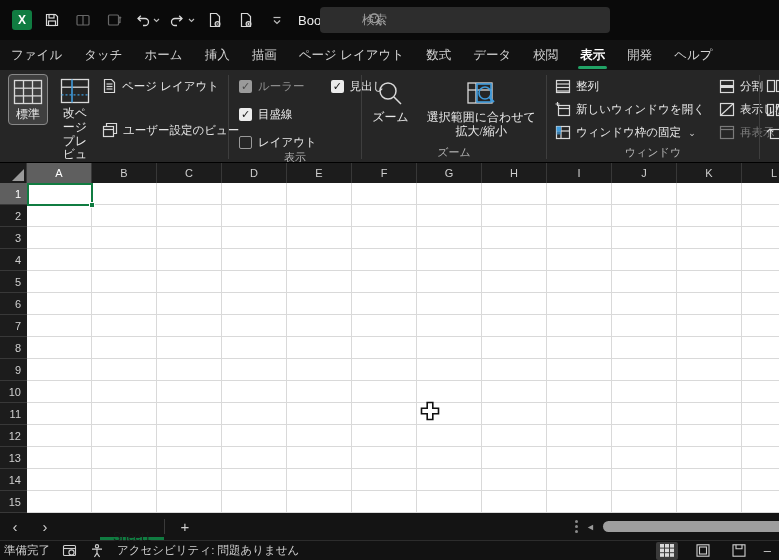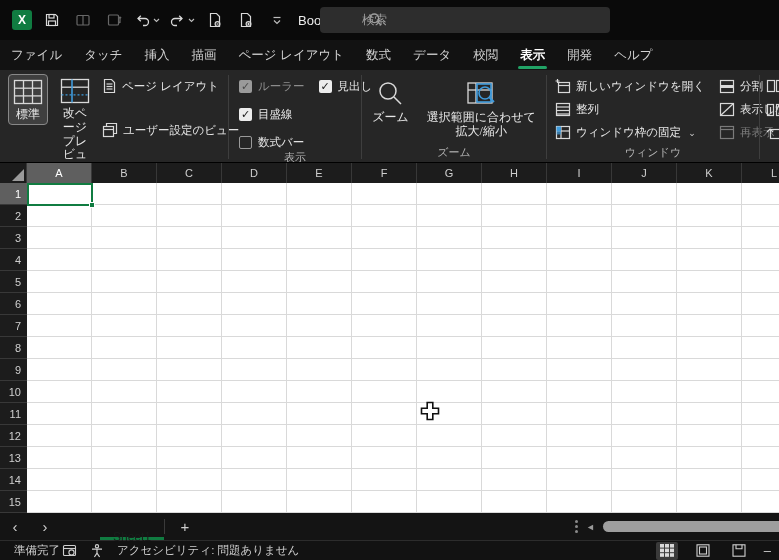--- a/index.html
+++ b/index.html
@@ -86,21 +86,21 @@
   .tabdiv { width:1px; background:#3a3a3a; margin:6px 0; }
   .addsheet { width:40px; display:flex; align-items:center; justify-content:center; color:#cfcfcf; font-size:15px; }
   .hscroll { position:absolute; right:0; top:0; height:27px; display:flex; align-items:center; gap:8px; }
   .vdots { color:#8a8a8a; font-size:12px; letter-spacing:0; line-height:5px; display:flex; flex-direction:column; gap:2px; }
   .vdots i { width:3px; height:3px; border-radius:50%; background:#8a8a8a; display:block; }
   .scrollarr { color:#9a9a9a; font-size:9px; }
   .thumb { width:176px; height:11px; background:#9e9e9e; border-radius:6px 0 0 6px; }
 
   
   .statusbar { height:20px; background:#121212; border-top:1px solid #2c2c2c; display:flex; align-items:center; font-size:11.5px; color:#cfcfcf; flex:1; }
-  .statusbar .mode { padding-left:14px; width:62px; }
+  .statusbar .mode { padding-left:4px; width:62px; }
   .sicon { display:flex; align-items:center; justify-content:center; margin-right:14px; }
   .a11y { display:flex; align-items:center; gap:14px; }
   .sright { margin-left:auto; display:flex; align-items:center; gap:14px; padding-right:8px; }
   .viewbtn { display:flex; align-items:center; justify-content:center; width:22px; height:18px; border-radius:2px; }
   .viewbtn.active { background:#3a3a3a; }
   .zoomminus { color:#cfcfcf; font-size:13px; }
 </style>
 </head>
 <body>
 
@@ -176,20 +176,21 @@
           <circle cx="6.3" cy="6.3" r="4.3"></circle>
           <line x1="9.5" y1="9.5" x2="13" y2="13"></line>
         </svg>
       <span class="ph">検索</span>
     </div>
   </div>
 
   <div class="tabrow">
       <div class="rtab">ファイル</div>
       <div class="rtab">タッチ</div>
+      <div class="rtab">ホーム</div>
       <div class="rtab">挿入</div>
       <div class="rtab">描画</div>
       <div class="rtab">ページ レイアウト</div>
       <div class="rtab">数式</div>
       <div class="rtab">データ</div>
       <div class="rtab">校閲</div>
       <div class="rtab active">表示</div>
       <div class="rtab">開発</div>
       <div class="rtab">ヘルプ</div>
     </div>
@@ -248,21 +249,21 @@
           <div class="ckitem disabled">
             <span class="ckbox">✓</span>
             <span>ルーラー</span>
           </div>
           <div class="ckitem">
             <span class="ckbox">✓</span>
             <span>目盛線</span>
           </div>
           <div class="ckitem">
             <span class="ckbox un"></span>
-            <span>数式バー</span>
+            <span>レイアウト</span>
           </div>
         </div>
         <div class="ckcol">
           <div class="ckitem">
             <span class="ckbox">✓</span>
             <span>見出し</span>
           </div>
         </div>
       </div>
       <div class="glabel">表示</div>
@@ -293,34 +294,34 @@
       </div>
       <div class="glabel">ズーム</div>
     </div>
     <div class="vsep"></div>
 
     <div class="rgroup g-window">
       <div class="content">
         <div class="wincol">
           <div class="smallbtn">
             <svg width="16" height="15" viewBox="0 0 16 15" fill="none" stroke="#d9d9d9" stroke-width="1.2">
-                <rect x="3.5" y="3.5" width="11" height="10"></rect>
-                <path d="M3.5 6.5h11"></path>
-                <path d="M1.5 0v4M-0.5 2h4" transform="translate(1,0)"></path>
-              </svg>
-            <span>新しいウィンドウを開く</span>
-          </div>
-          <div class="smallbtn">
-            <svg width="16" height="15" viewBox="0 0 16 15" fill="none" stroke="#d9d9d9" stroke-width="1.2">
                 <rect x="1.5" y="1.5" width="13" height="12"></rect>
                 <line x1="1.5" y1="5" x2="14.5" y2="5"></line>
                 <line x1="1.5" y1="8.5" x2="14.5" y2="8.5"></line>
                 <line x1="1.5" y1="12" x2="14.5" y2="12"></line>
               </svg>
             <span>整列</span>
+          </div>
+          <div class="smallbtn">
+            <svg width="16" height="15" viewBox="0 0 16 15" fill="none" stroke="#d9d9d9" stroke-width="1.2">
+                <rect x="3.5" y="3.5" width="11" height="10"></rect>
+                <path d="M3.5 6.5h11"></path>
+                <path d="M1.5 0v4M-0.5 2h4" transform="translate(1,0)"></path>
+              </svg>
+            <span>新しいウィンドウを開く</span>
           </div>
           <div class="smallbtn">
             <svg width="16" height="15" viewBox="0 0 16 15" fill="none">
                 <rect x="1.5" y="1.5" width="13" height="12" stroke="#d9d9d9" stroke-width="1.2"></rect>
                 <line x1="6" y1="1.5" x2="6" y2="13.5" stroke="#d9d9d9" stroke-width="1.2"></line>
                 <line x1="1.5" y1="6" x2="14.5" y2="6" stroke="#d9d9d9" stroke-width="1.2"></line>
                 <rect x="1.5" y="1.5" width="4.5" height="4.5" fill="#3f9bdc"></rect>
                 <rect x="1.5" y="6" width="4.5" height="3.5" fill="#3f9bdc" opacity=".7"></rect>
               </svg>
             <span>ウィンドウ枠の固定</span>

